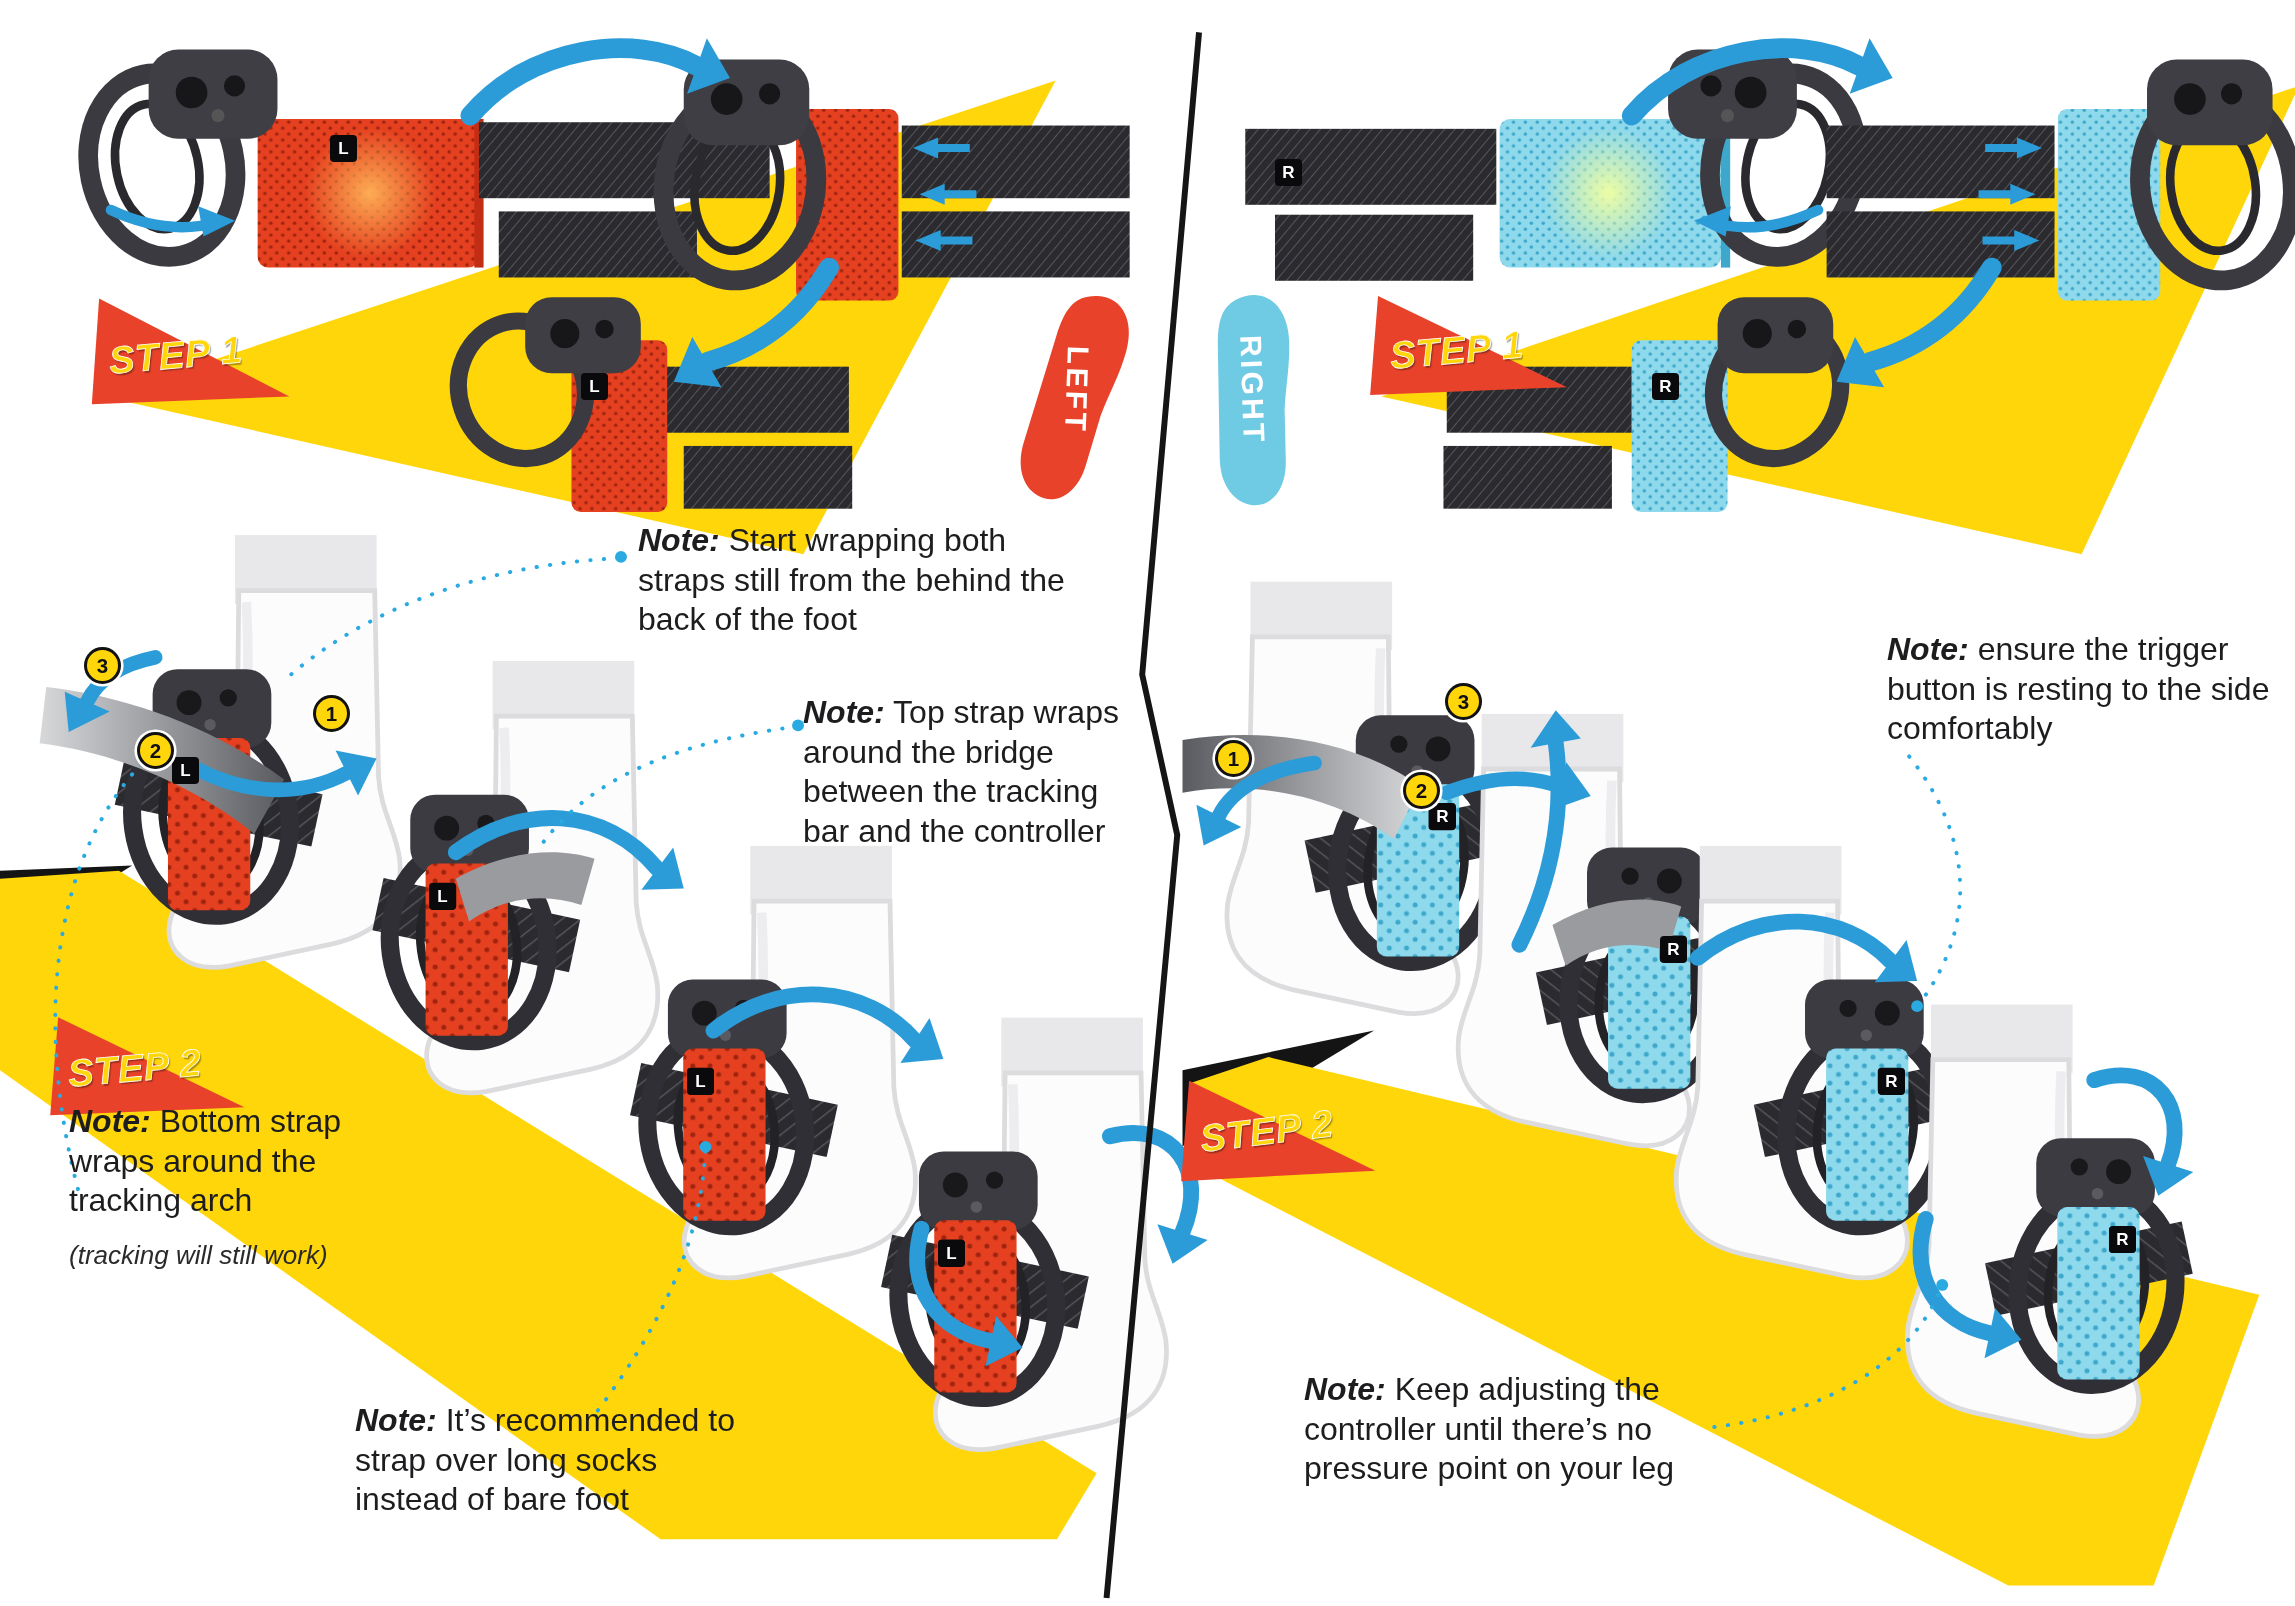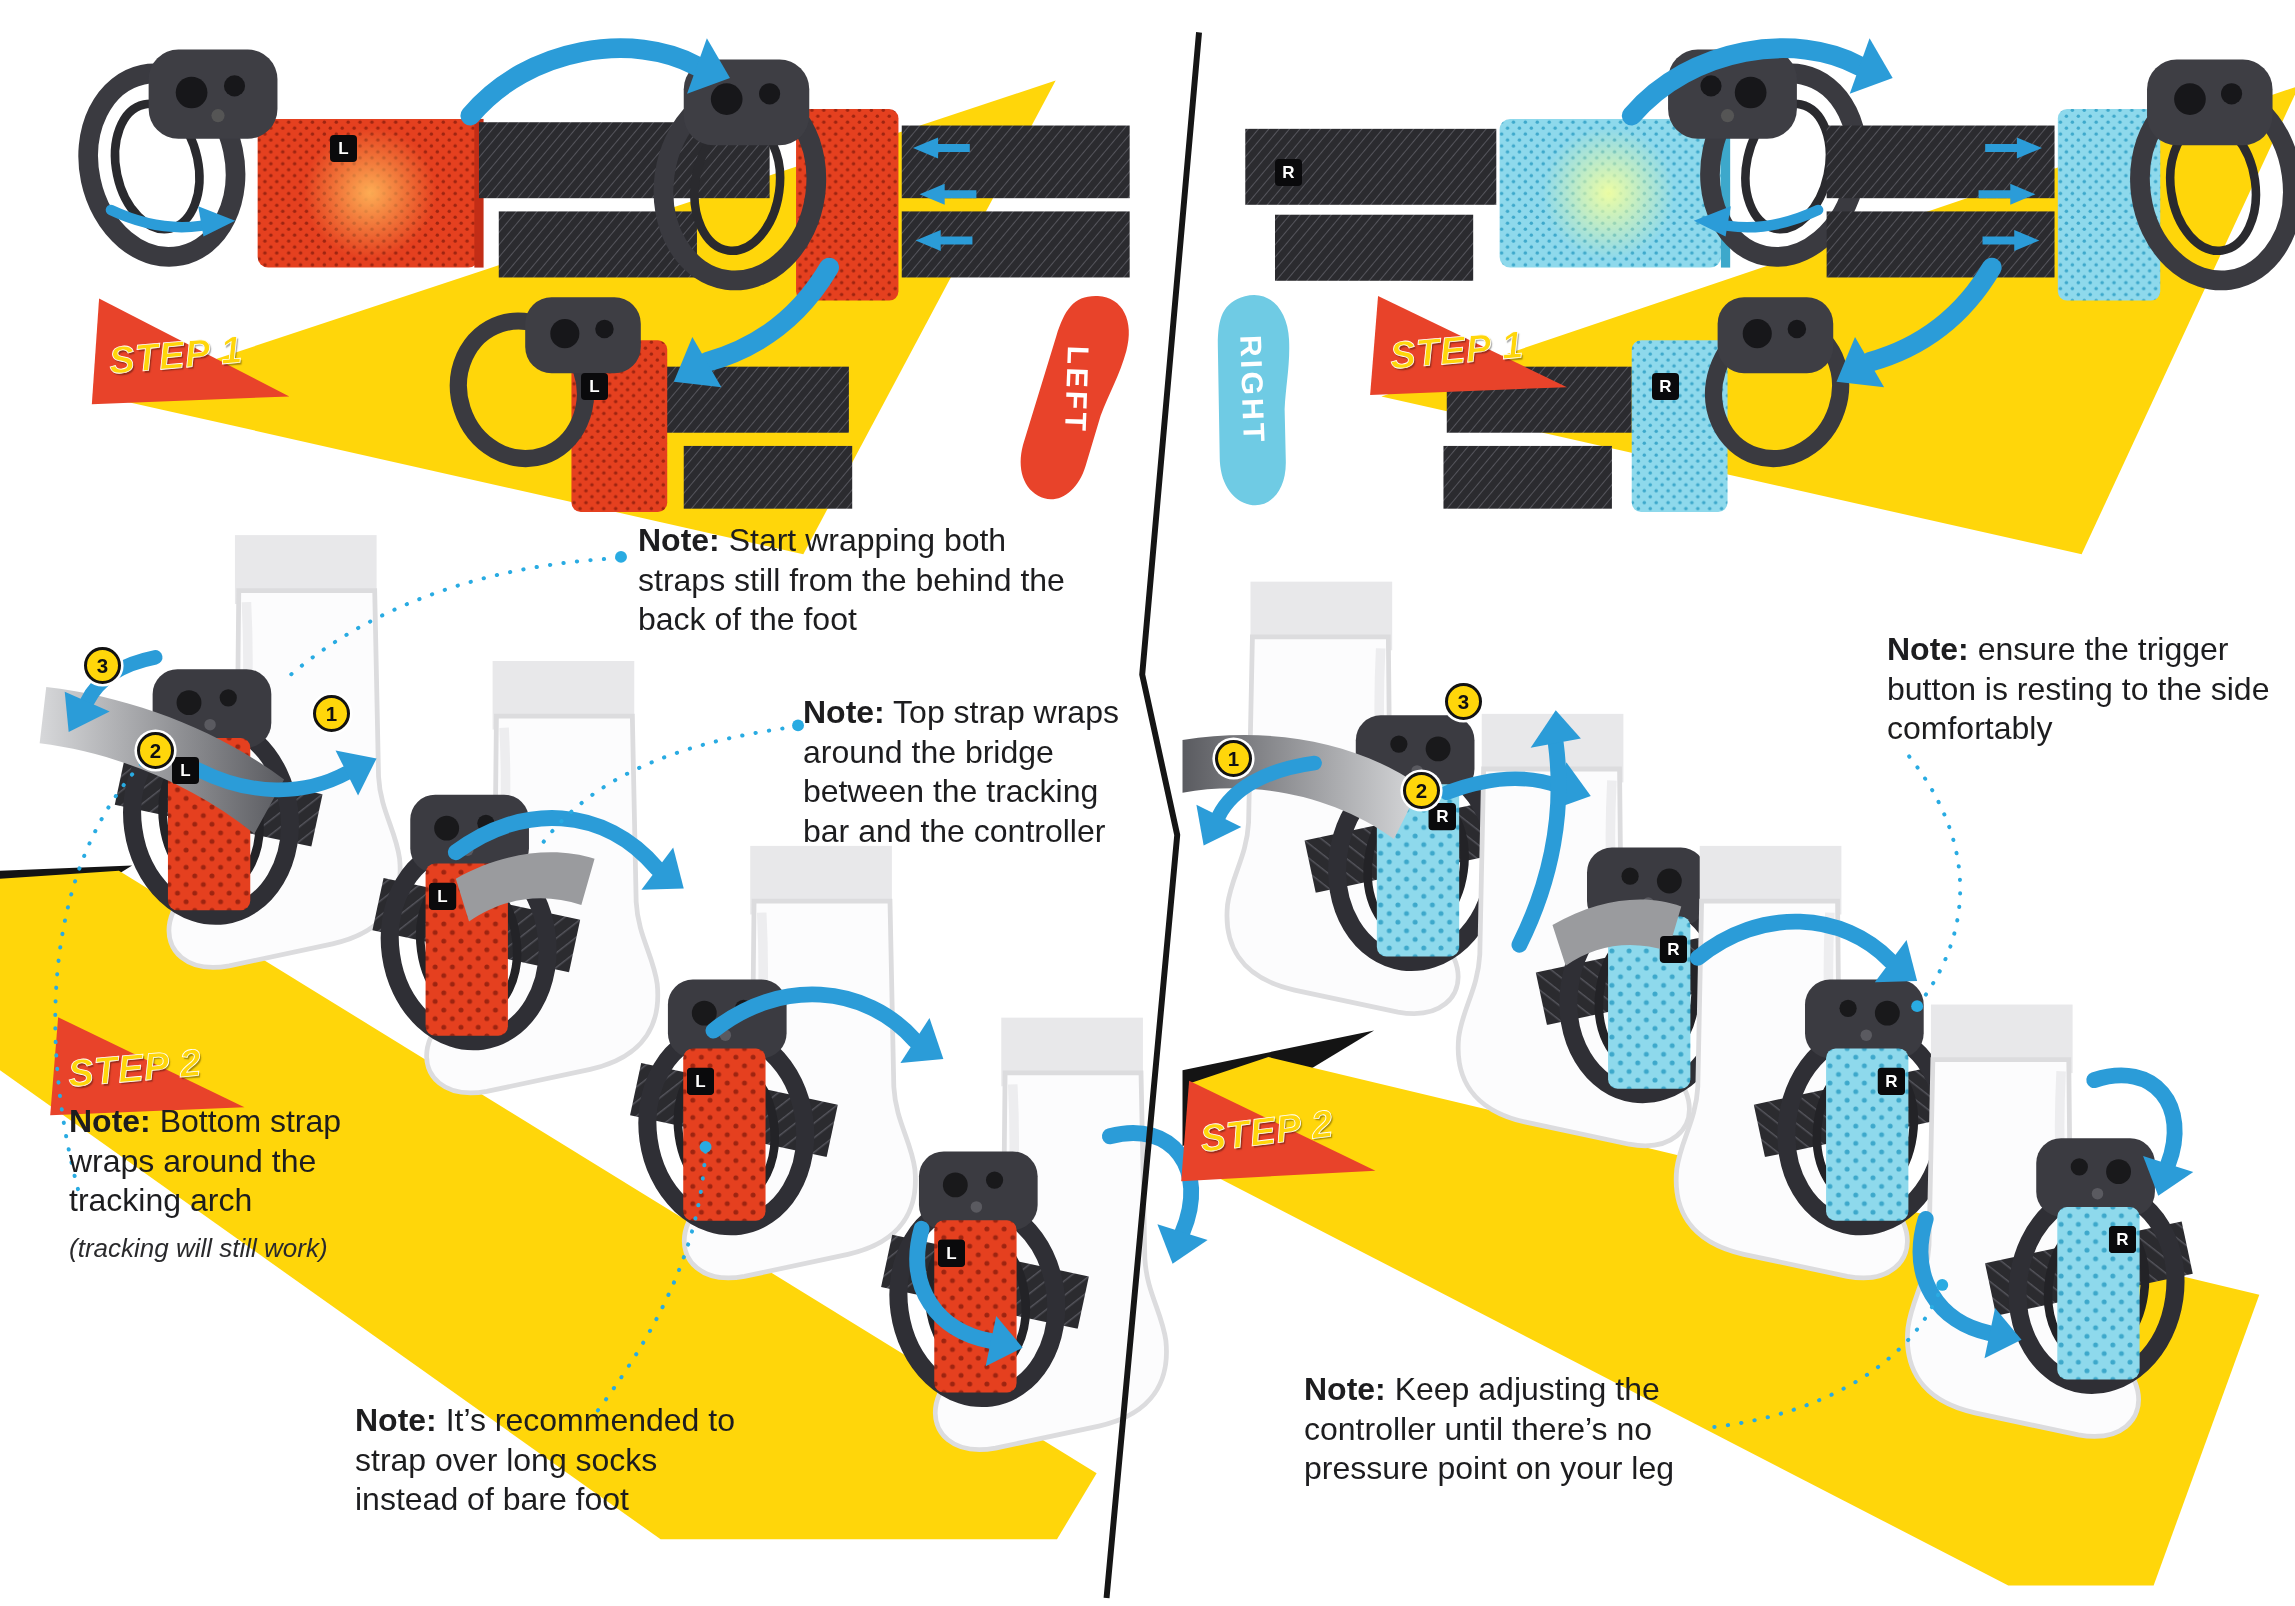--- a/index.html
+++ b/index.html
@@ -1,21 +1,21 @@
 <!DOCTYPE html>
 <html style="font-size:10.6px"><head>
 <meta charset="utf-8">
 <style>
   html,body{margin:0;padding:0;background:#fff;}
   #canvas{position:relative;width:2295px;height:1606px;overflow:hidden;background:#fff;
           font-family:"Liberation Sans",sans-serif;}
   svg.art{position:absolute;left:0;top:0;}
   .note{position:absolute;color:#1D1D1F;font-size:32px;line-height:1.24;}
-  .note b{font-weight:bold;}
-  .note .sub{display:block;font-style:italic;font-size:26px;margin-top:11px;color:#2A2A2C;}
+  .note b{font-weight:bold;font-style:italic;}
+  .note .sub{display:block;font-style:italic;font-size:26px;margin-top:18px;color:#2A2A2C;}
   .steplabel{position:absolute;color:#FFD60A;font-style:italic;font-weight:bold;font-size:38px;
              letter-spacing:0.7px;transform:rotate(-5deg);-webkit-text-stroke:0.8px #fff;
              text-shadow:1.3px 2px 1.3px rgba(0,0,0,.35);white-space:nowrap;}
   .footlabel{position:absolute;color:#fff;font-weight:bold;font-size:30px;letter-spacing:3.3px;
              text-align:center;transform-origin:center;white-space:nowrap;}
   .tag{position:absolute;width:27px;height:27px;box-sizing:border-box;background:#0A0A0C;color:#fff;
        display:flex;align-items:center;justify-content:center;font-size:17px;font-weight:bold;border-radius:4px;}
   .badge{position:absolute;width:37px;height:37px;box-sizing:border-box;border-radius:50%;background:#FFD60A;
          border:3.3px solid #121212;box-shadow:0 0 0 2.6px #fff;display:flex;align-items:center;justify-content:center;
          font-size:20.5px;font-weight:bold;color:#111;}

